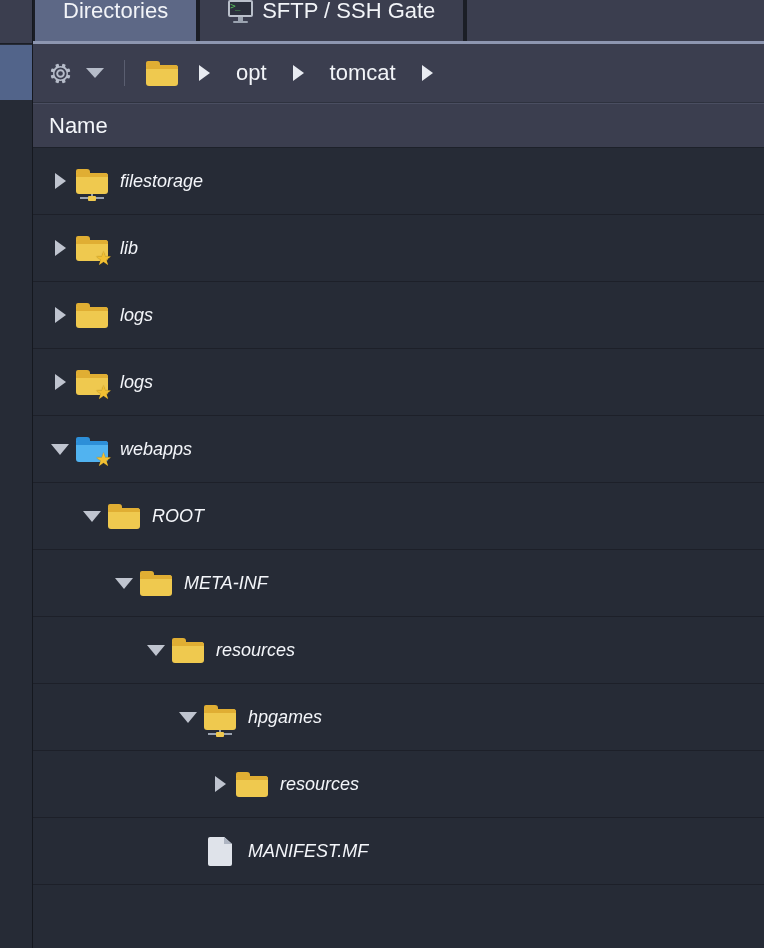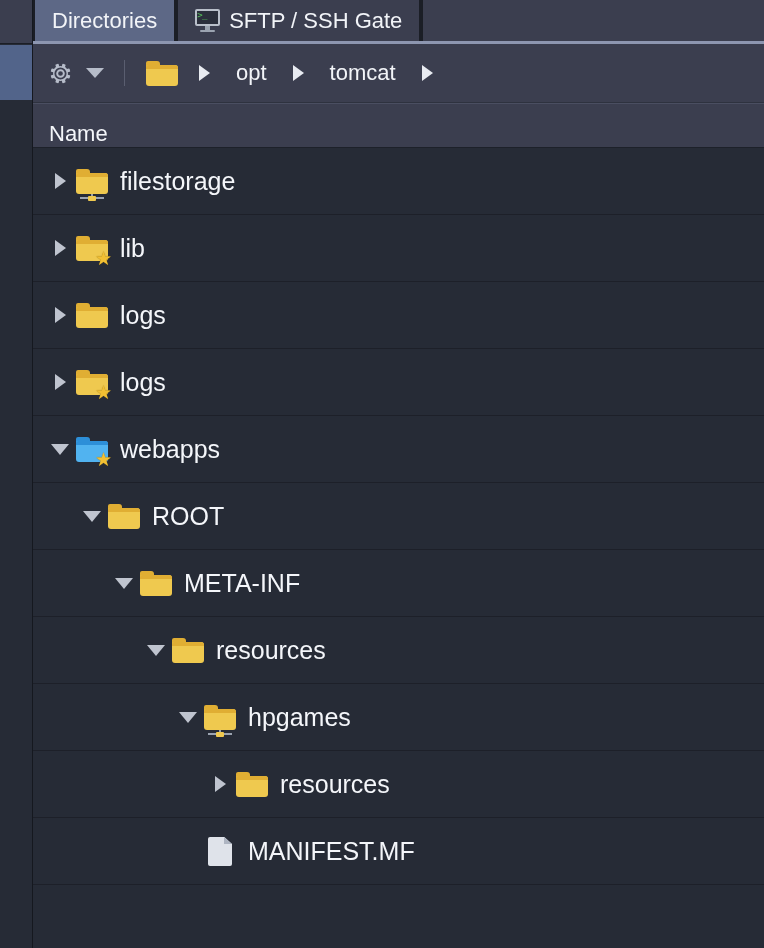--- a/index.html
+++ b/index.html
@@ -64,23 +64,22 @@
     height: 44px;
     flex: 0 0 44px;
     background: #3b3e4f;
     display: flex;
     align-items: stretch;
     border-bottom: 3px solid #8d96b0;
   }
   .tab {
     position: relative;
     display: flex;
-    align-items: center;
     gap: 9px;
-    padding: 0 17px;
+    padding: 0 28px;
     color: #f2f4f8;
     font-size: 22px;
     line-height: 1;
     white-space: nowrap;
     border-left: 2px solid #1b1e26;
     border-right: 2px solid #1b1e26;
     background: transparent;
   }
   .tab.active {
     background: #5d6886;
@@ -178,21 +177,21 @@
     margin: 0 9px;
     flex: 0 0 11px;
   }
 
   
   .colhead {
     height: 45px;
     flex: 0 0 45px;
     background: #3b3e4f;
     display: flex;
-    align-items: flex-end;
+    align-items: center;
     padding-left: 16px;
     border-top: 1px solid #4a4e61;
     border-bottom: 1px solid #1d212a;
   }
   .colhead-label {
     color: #f4f6fa;
     font-size: 22px;
   }
 
   
@@ -222,23 +221,24 @@
     border-left: 11px solid #bfc4cf;
   }
   .tw-down {
     width: 0; height: 0;
     border-left: 9px solid transparent;
     border-right: 9px solid transparent;
     border-top: 11px solid #bfc4cf;
   }
   .row-label {
     color: #f4f6fa;
-    font-size: 25px;
+    font-size: 18px;
     white-space: nowrap;
     margin-left: 11px;
+    font-style: italic;
   }
 
   
   .icon-wrap {
     position: relative;
     width: 34px;
     height: 34px;
     flex: 0 0 34px;
   }
   .fold {

